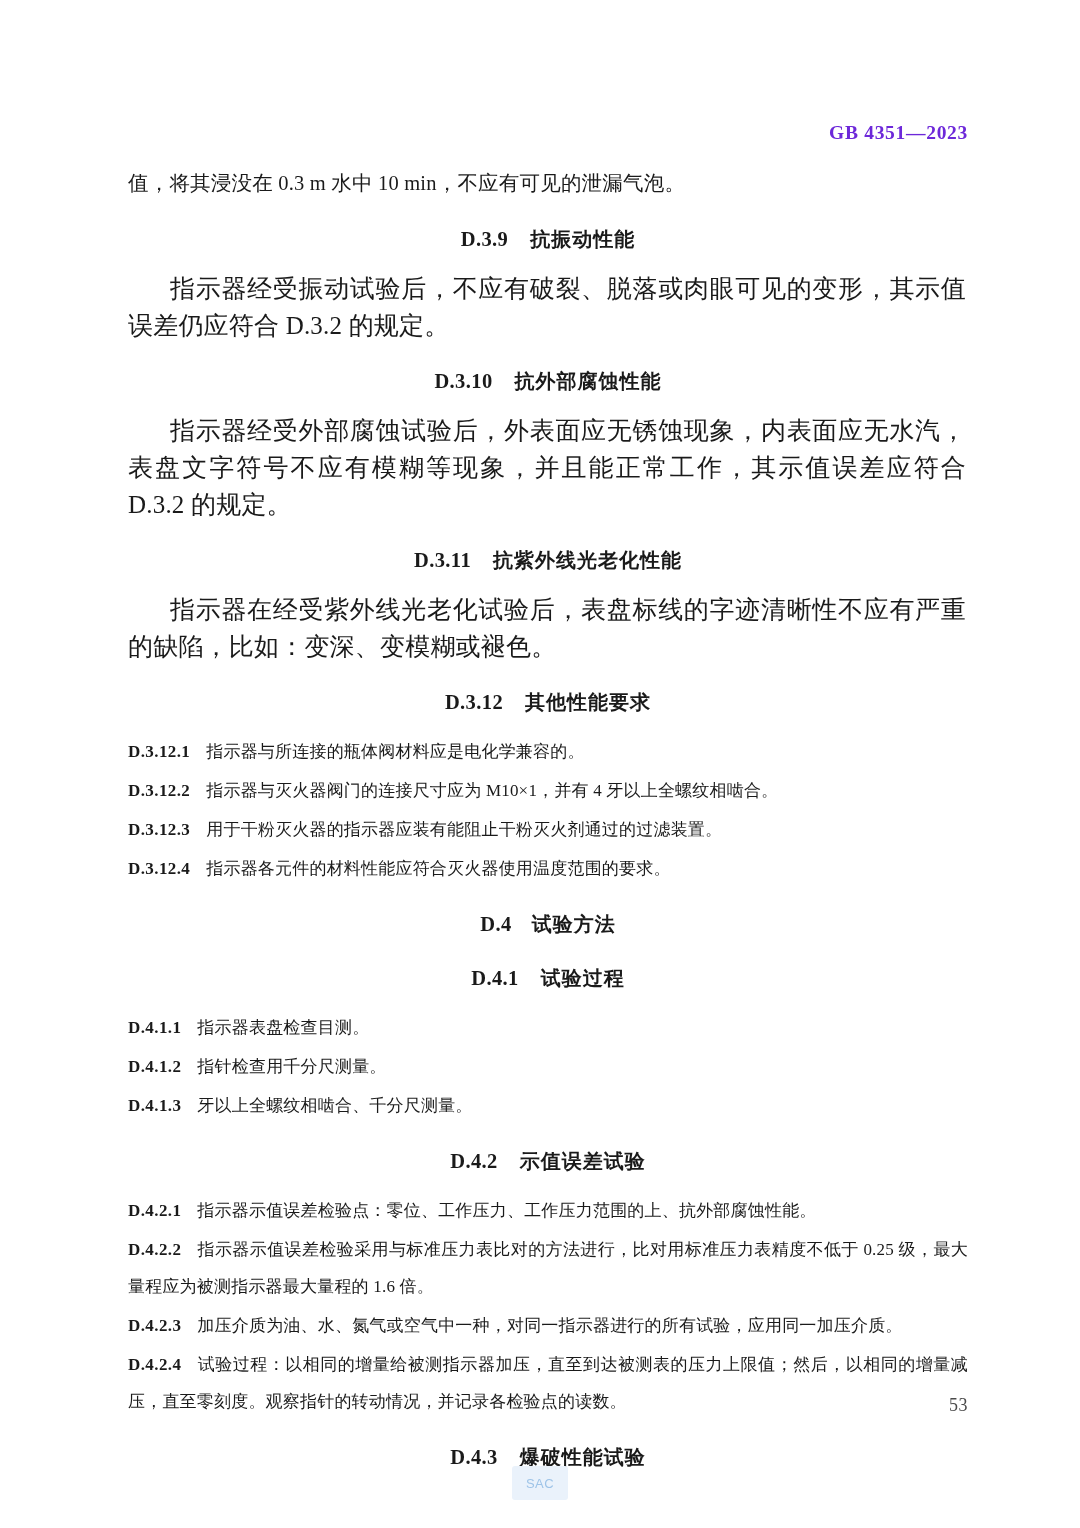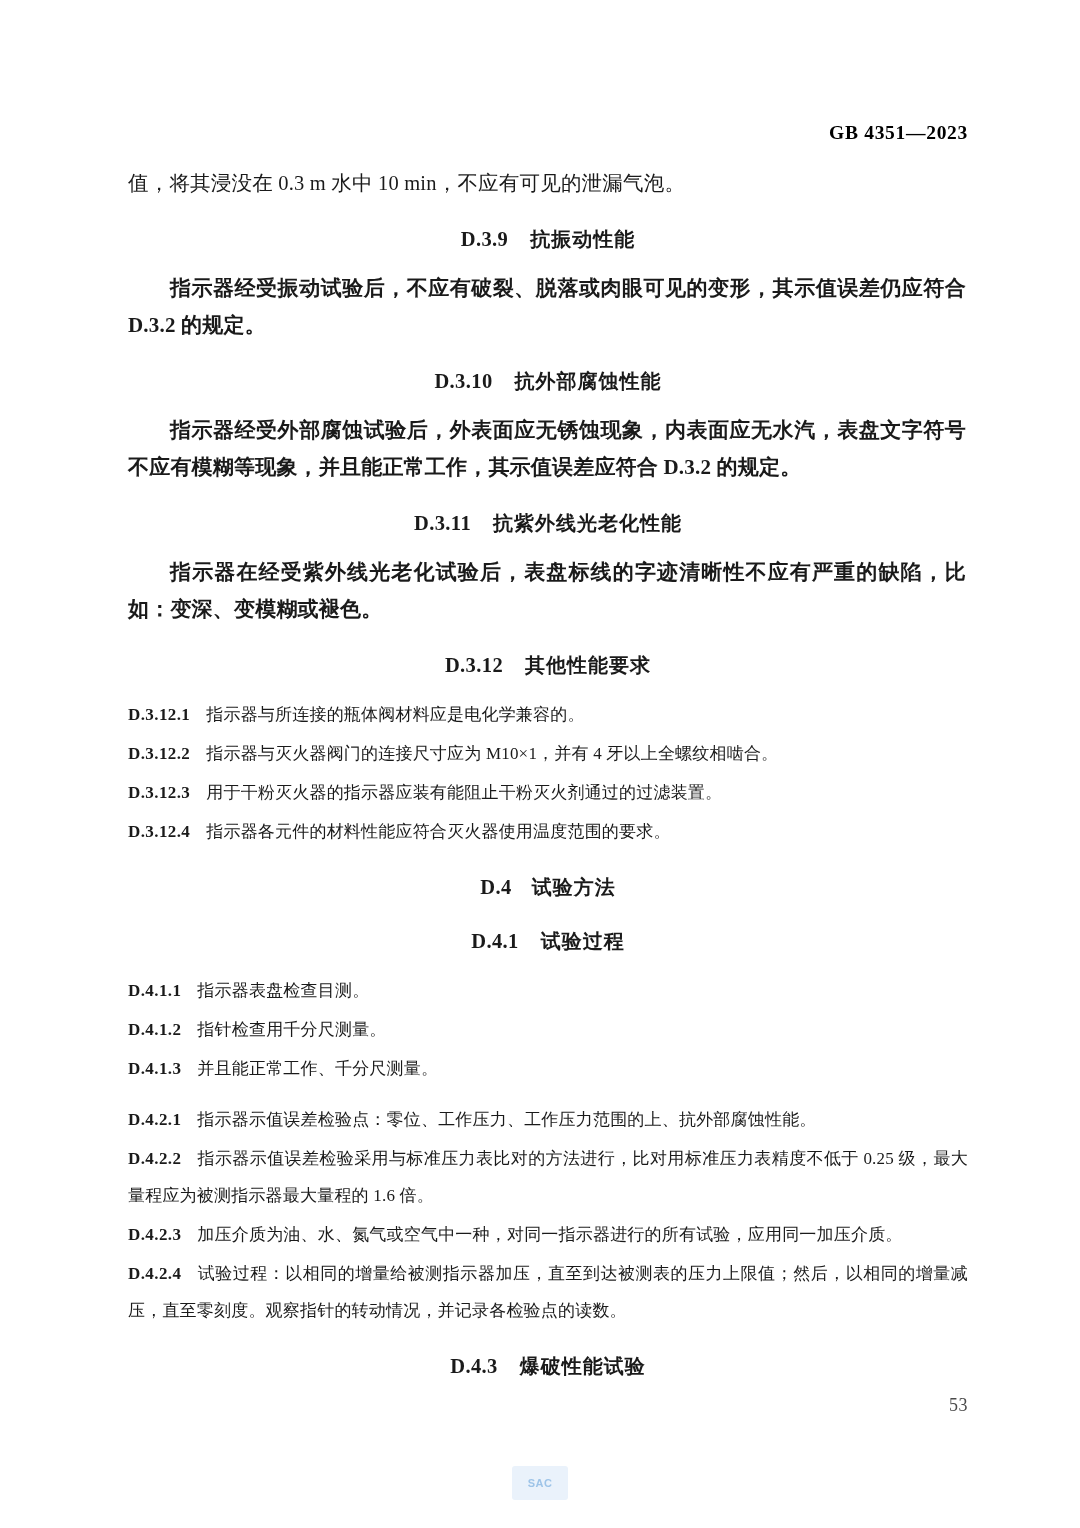--- a/index.html
+++ b/index.html
@@ -28,21 +28,21 @@
     left: 128px;
     right: 112px;
     height: 26px;
   }
   .header-std {
     float: right;
     font-family: "Liberation Serif", "DejaVu Serif", serif;
     font-weight: bold;
     font-size: 19.5px;
     letter-spacing: 0.7px;
-    color: #000000;
+    color: #6d28d9;
     white-space: nowrap;
   }
 
   
   .body-col {
     position: absolute;
     top: 165px;
     left: 128px;
     width: 840px;
   }
@@ -76,28 +76,27 @@
     font-family: "Liberation Sans", "DejaVu Sans", sans-serif;
     font-weight: bold;
     font-size: 20px;
     margin-left: 22px;
     letter-spacing: 1px;
   }
   .heading.h-major .ttl { margin-left: 20px; }
 
   
   .para {
-    font-size: 21px;
+    font-size: 25px;
     line-height: 37px;
     text-indent: 42px;
     text-align: justify;
     text-justify: inter-character;
     margin: 0 2px 16px 0;
     letter-spacing: 0.2px;
-    font-weight: bold;
   }
 
   
   .item {
     font-size: 17px;
     line-height: 37px;
     margin: 0 0 2px 0;
     text-align: justify;
     text-justify: inter-character;
     letter-spacing: 0.2px;
@@ -132,22 +131,22 @@
     width: 56px;
     height: 34px;
     border-radius: 3px;
     background: #eaf2fb;
     display: flex;
     align-items: center;
     justify-content: center;
   }
   .footer-logo .mark {
     font-family: "Liberation Sans", "DejaVu Sans", sans-serif;
-    font-size: 11px;
-    font-weight: bold;
+    font-size: 13px;
+    font-weight: normal;
     letter-spacing: 0.5px;
     color: #9ec4e8;
   }
 </style>
 </head>
 <body>
 
 <div class="page">
 
   <div class="header">
@@ -207,25 +206,28 @@
       <div class="heading">
         <span class="num">D.4.1</span><span class="ttl">试验过程</span>
       </div>
       <p class="item">
         <span class="inum">D.4.1.1</span><span>指示器表盘检查目测。</span>
       </p>
       <p class="item">
         <span class="inum">D.4.1.2</span><span>指针检查用千分尺测量。</span>
       </p>
       <p class="item item-gap-after">
-        <span class="inum">D.4.1.3</span><span>并且能正常工作、千分尺测量。</span>
-      </p>
-    </div>
-
-    <div class="grp">
+        <span class="inum">D.4.1.3</span><span>牙以上全螺纹相啮合、千分尺测量。</span>
+      </p>
+    </div>
+
+    <div class="grp">
+      <div class="heading">
+        <span class="num">D.4.2</span><span class="ttl">示值误差试验</span>
+      </div>
       <p class="item">
         <span class="inum">D.4.2.1</span><span>指示器示值误差检验点：零位、工作压力、工作压力范围的上、抗外部腐蚀性能。</span>
       </p>
       <p class="item">
         <span class="inum">D.4.2.2</span><span>指示器示值误差检验采用与标准压力表比对的方法进行，比对用标准压力表精度不低于 0.25 级，最大量程应为被测指示器最大量程的 1.6 倍。</span>
       </p>
       <p class="item">
         <span class="inum">D.4.2.3</span><span>加压介质为油、水、氮气或空气中一种，对同一指示器进行的所有试验，应用同一加压介质。</span>
       </p>
       <p class="item item-gap-after">

